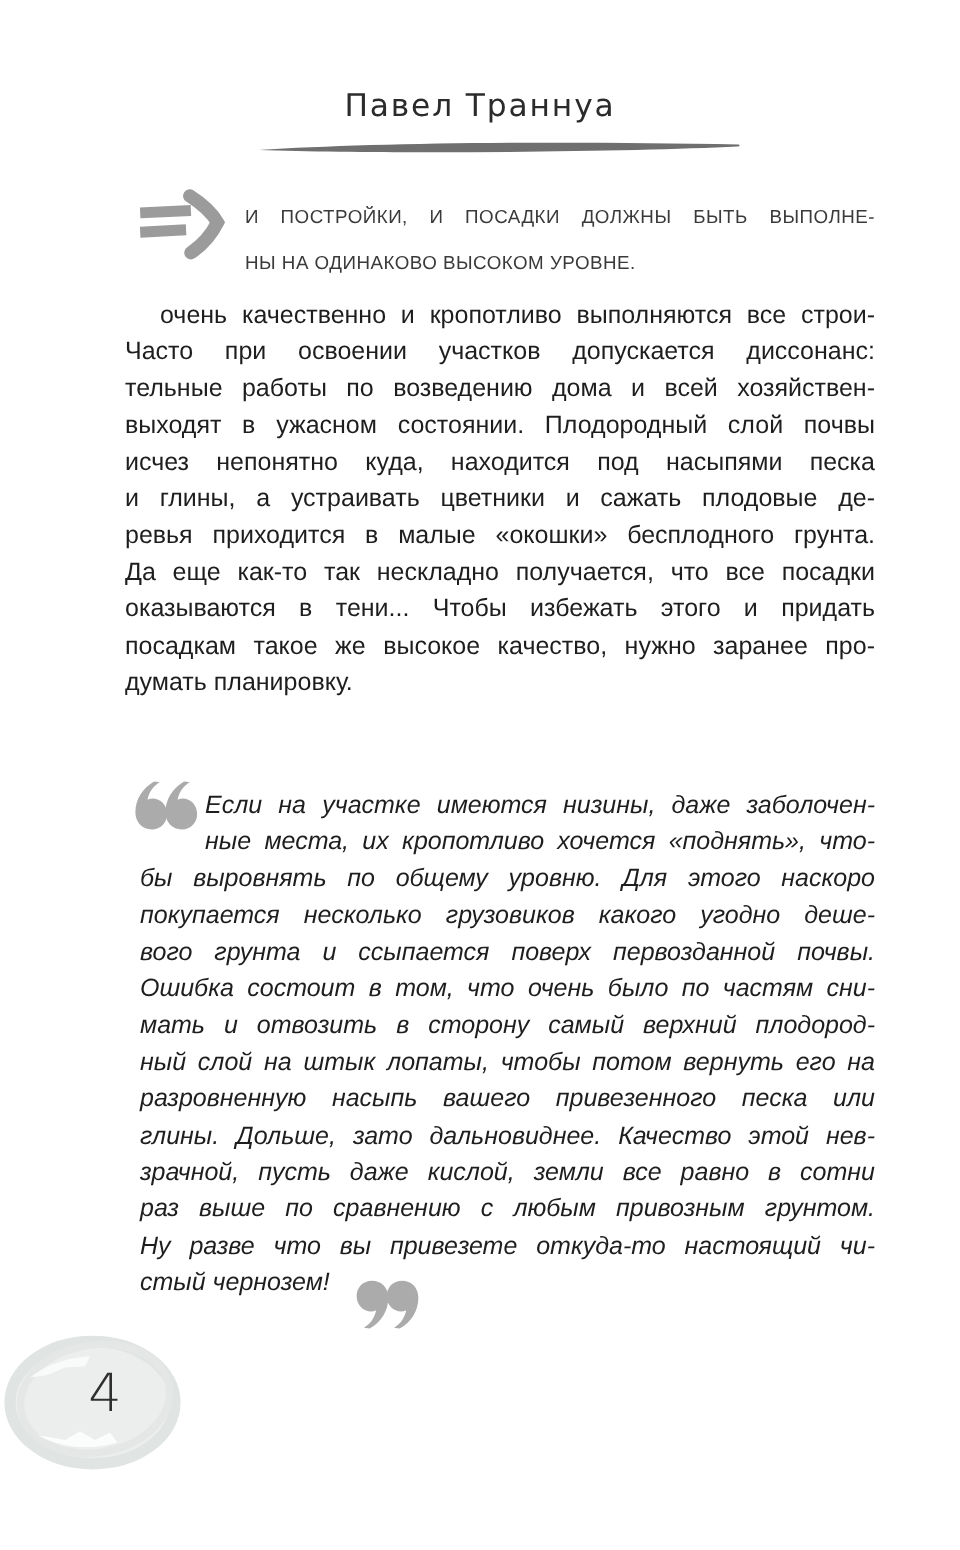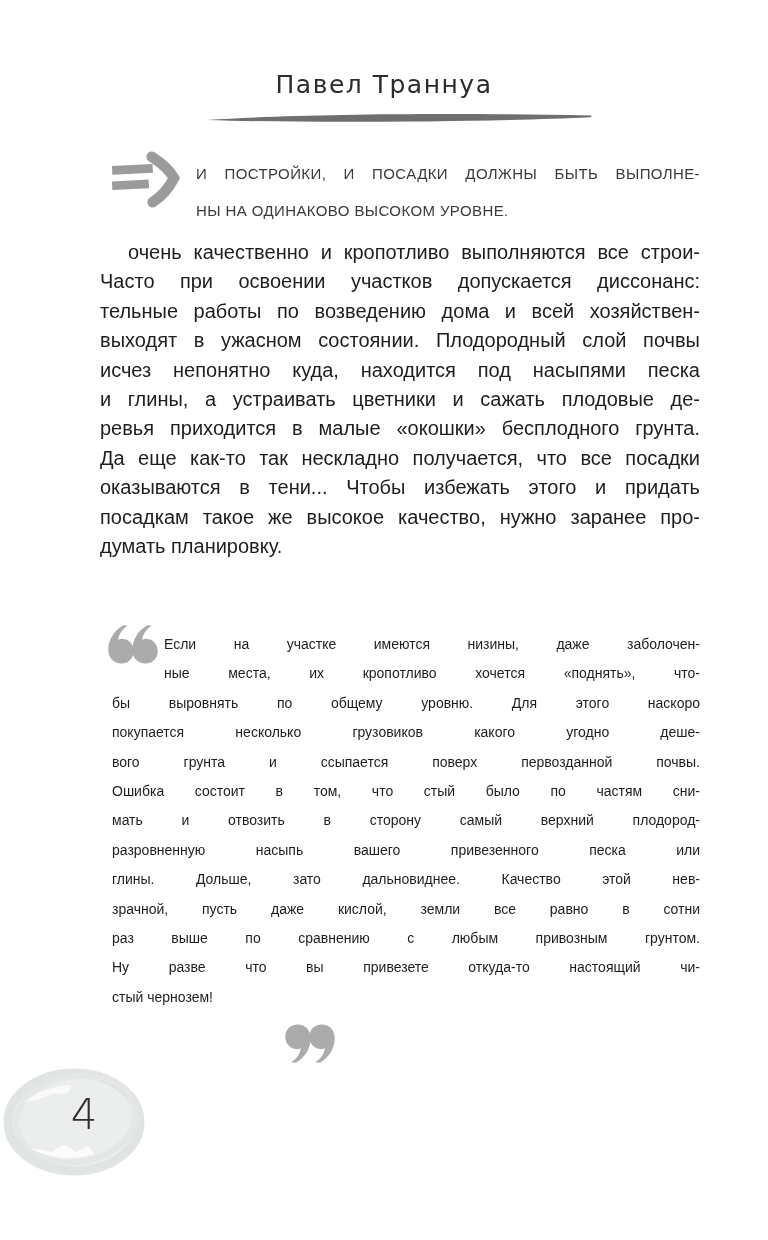--- a/index.html
+++ b/index.html
@@ -74,21 +74,22 @@
     top: 1016px;
     width: 52px;
     height: 56px;
     transform: rotate(180deg);
   }
   .quote {
     position: absolute;
     left: 112px;
     top: 630px;
     width: 588px;
-    font-size: 14px;
+    font-size: 20px;
+    font-style: italic;
     line-height: 29.4px;
   }
   .quote .line:nth-child(1),
   .quote .line:nth-child(2) { padding-left: 52px; }
   .line {
     text-align: justify;
     text-align-last: justify;
   }
   .line.last { text-align-last: left; }
   .page-badge {
@@ -154,22 +155,23 @@
       <path transform="translate(37,0)" d="M25 2 C 11 10, 2 24, 2 40 C 2 53, 11 61, 22 61 C 33 61, 41 53, 41 42 C 41 31, 33 23, 23 23 C 21 23, 19 23.4, 17 24.4 C 19 14, 25 7, 32 3 Z"></path>
     </g>
   </svg>
 
   <div class="quote">
       <div class="line">Если на участке имеются низины, даже заболочен-</div>
       <div class="line">ные места, их кропотливо хочется «поднять», что-</div>
       <div class="line">бы выровнять по общему уровню. Для этого наскоро</div>
       <div class="line">покупается несколько грузовиков какого угодно деше-</div>
       <div class="line">вого грунта и ссыпается поверх первозданной почвы.</div>
-      <div class="line">Ошибка состоит в том, что стый было по частям сни-</div>
+      <div class="line">Ошибка состоит в том, что очень было по частям сни-</div>
       <div class="line">мать и отвозить в сторону самый верхний плодород-</div>
+      <div class="line">ный слой на штык лопаты, чтобы потом вернуть его на</div>
       <div class="line">разровненную насыпь вашего привезенного песка или</div>
       <div class="line">глины. Дольше, зато дальновиднее. Качество этой нев-</div>
       <div class="line">зрачной, пусть даже кислой, земли все равно в сотни</div>
       <div class="line">раз выше по сравнению с любым привозным грунтом.</div>
       <div class="line">Ну разве что вы привезете откуда-то настоящий чи-</div>
       <div class="line last">стый чернозем!</div>
     </div>
 
   <svg class="closequote" viewBox="0 0 80 62">
     <g fill="#ababab">

